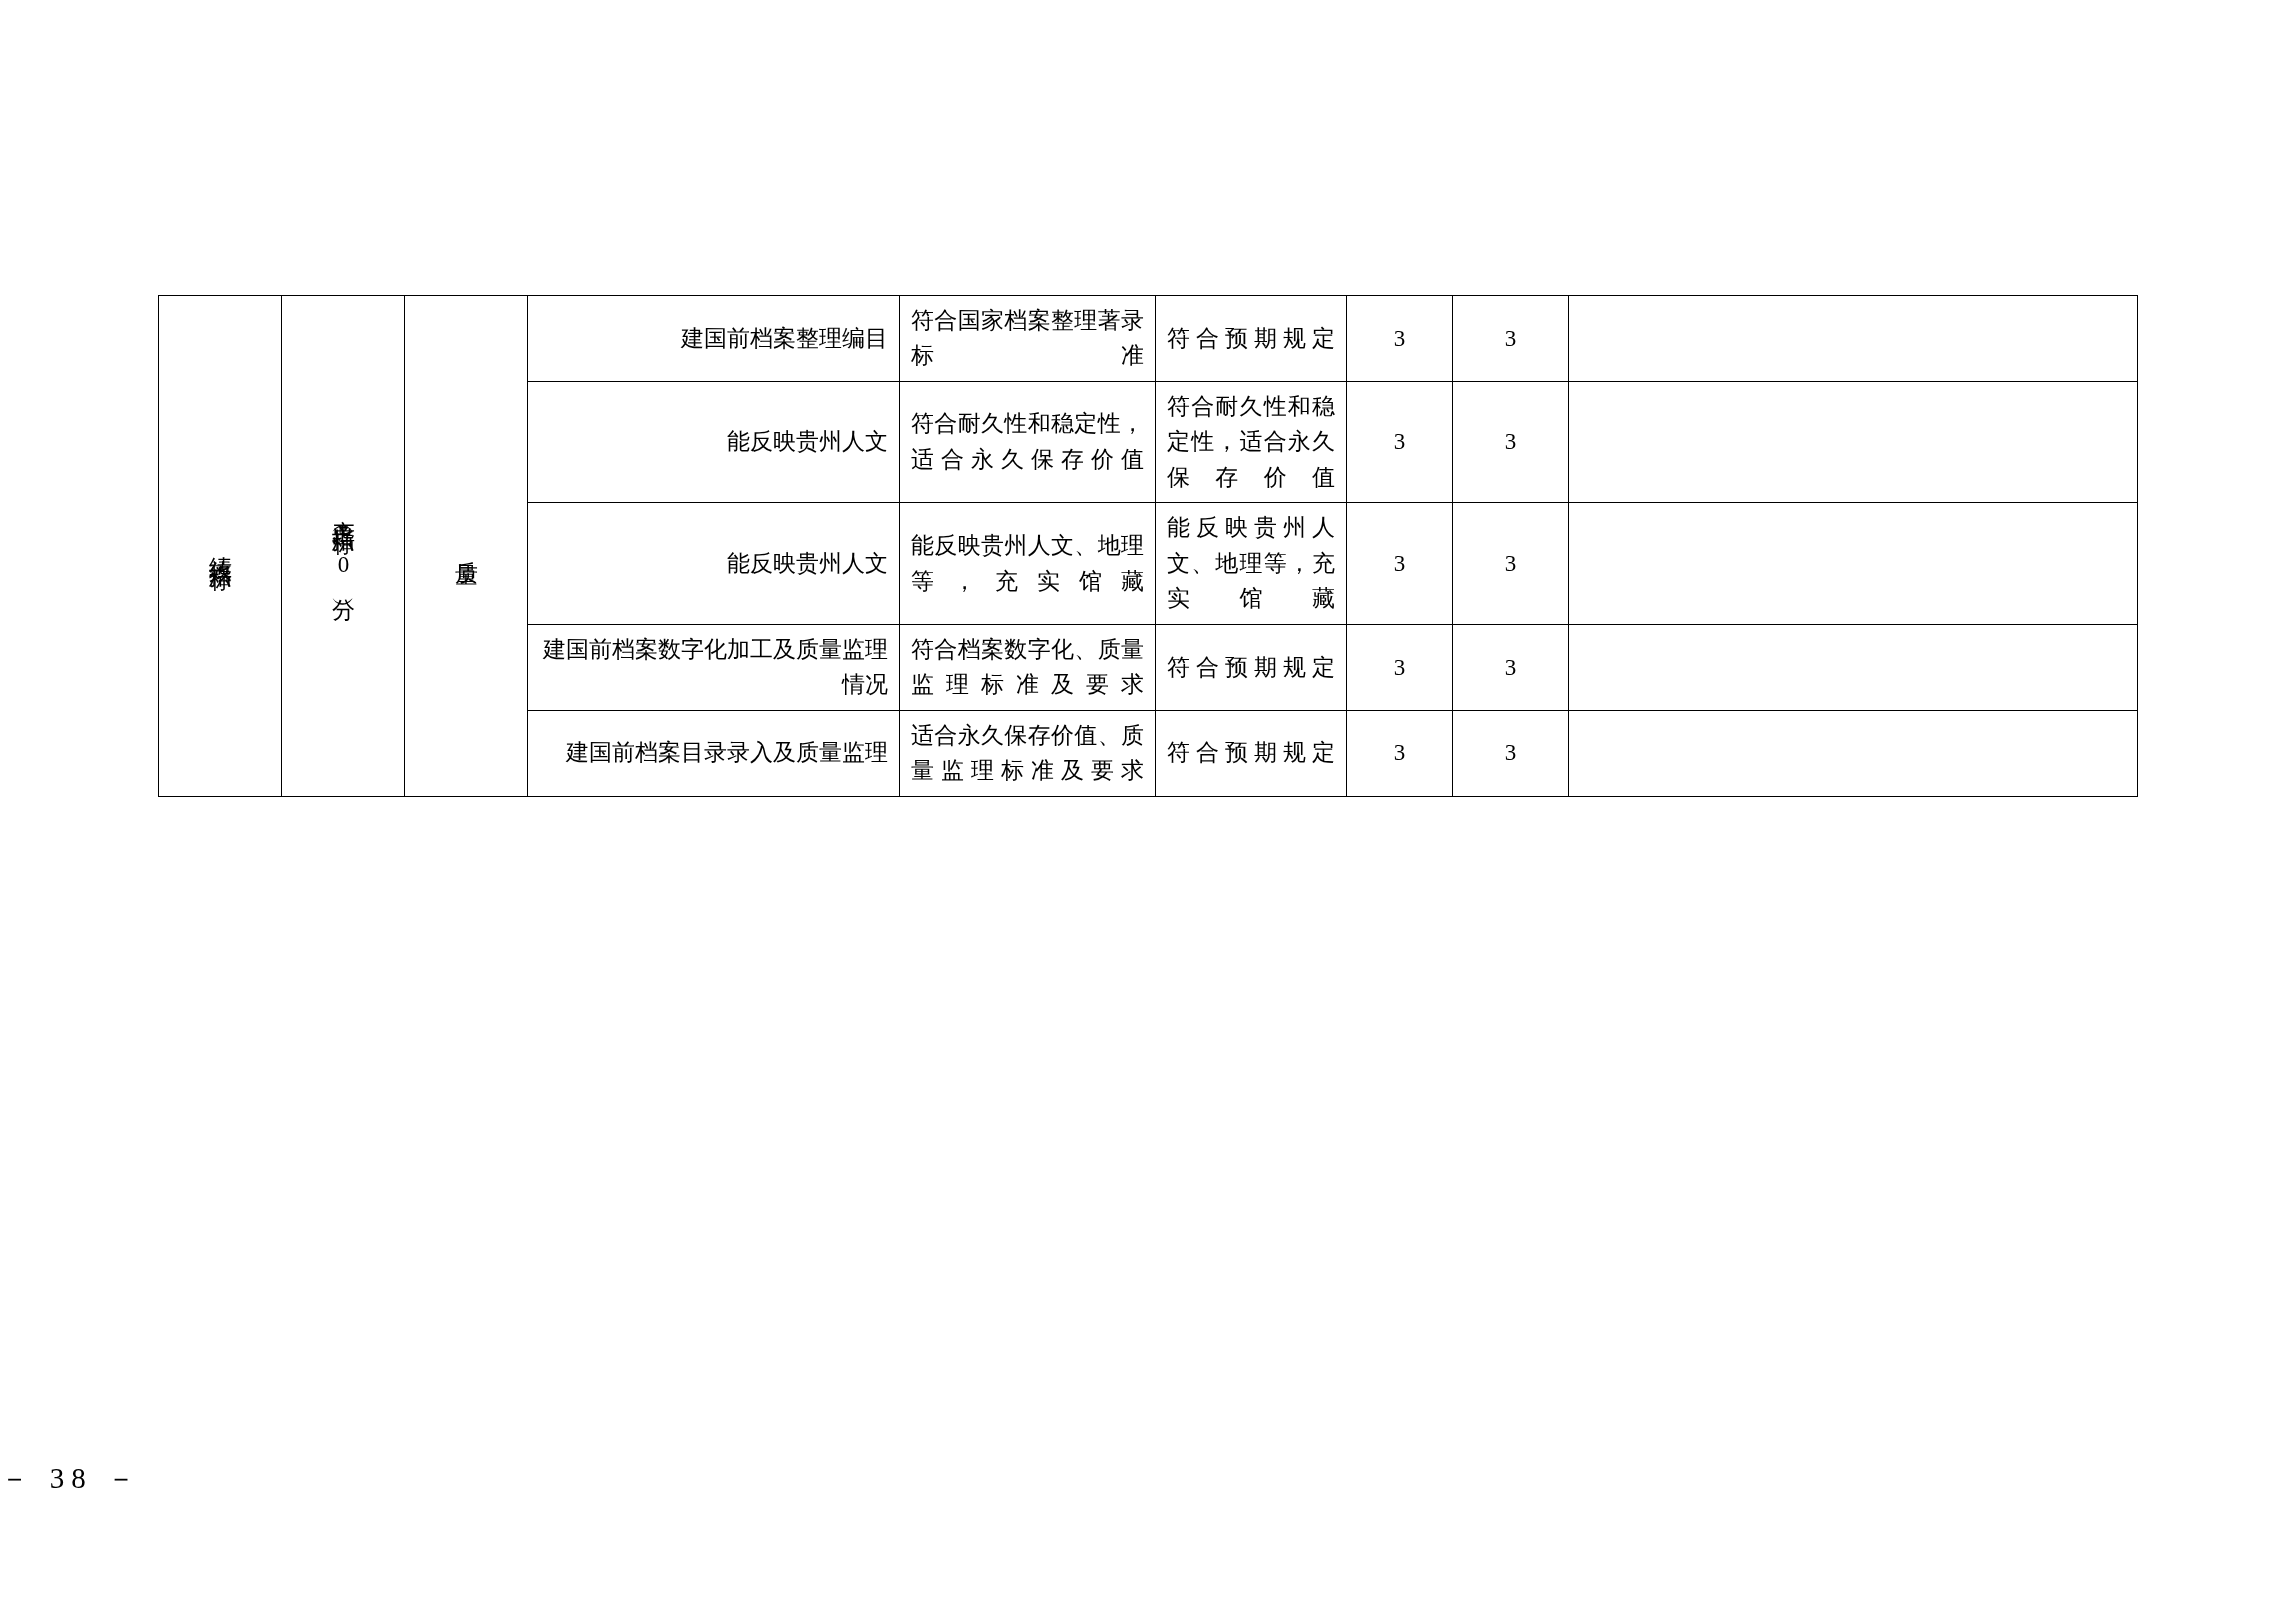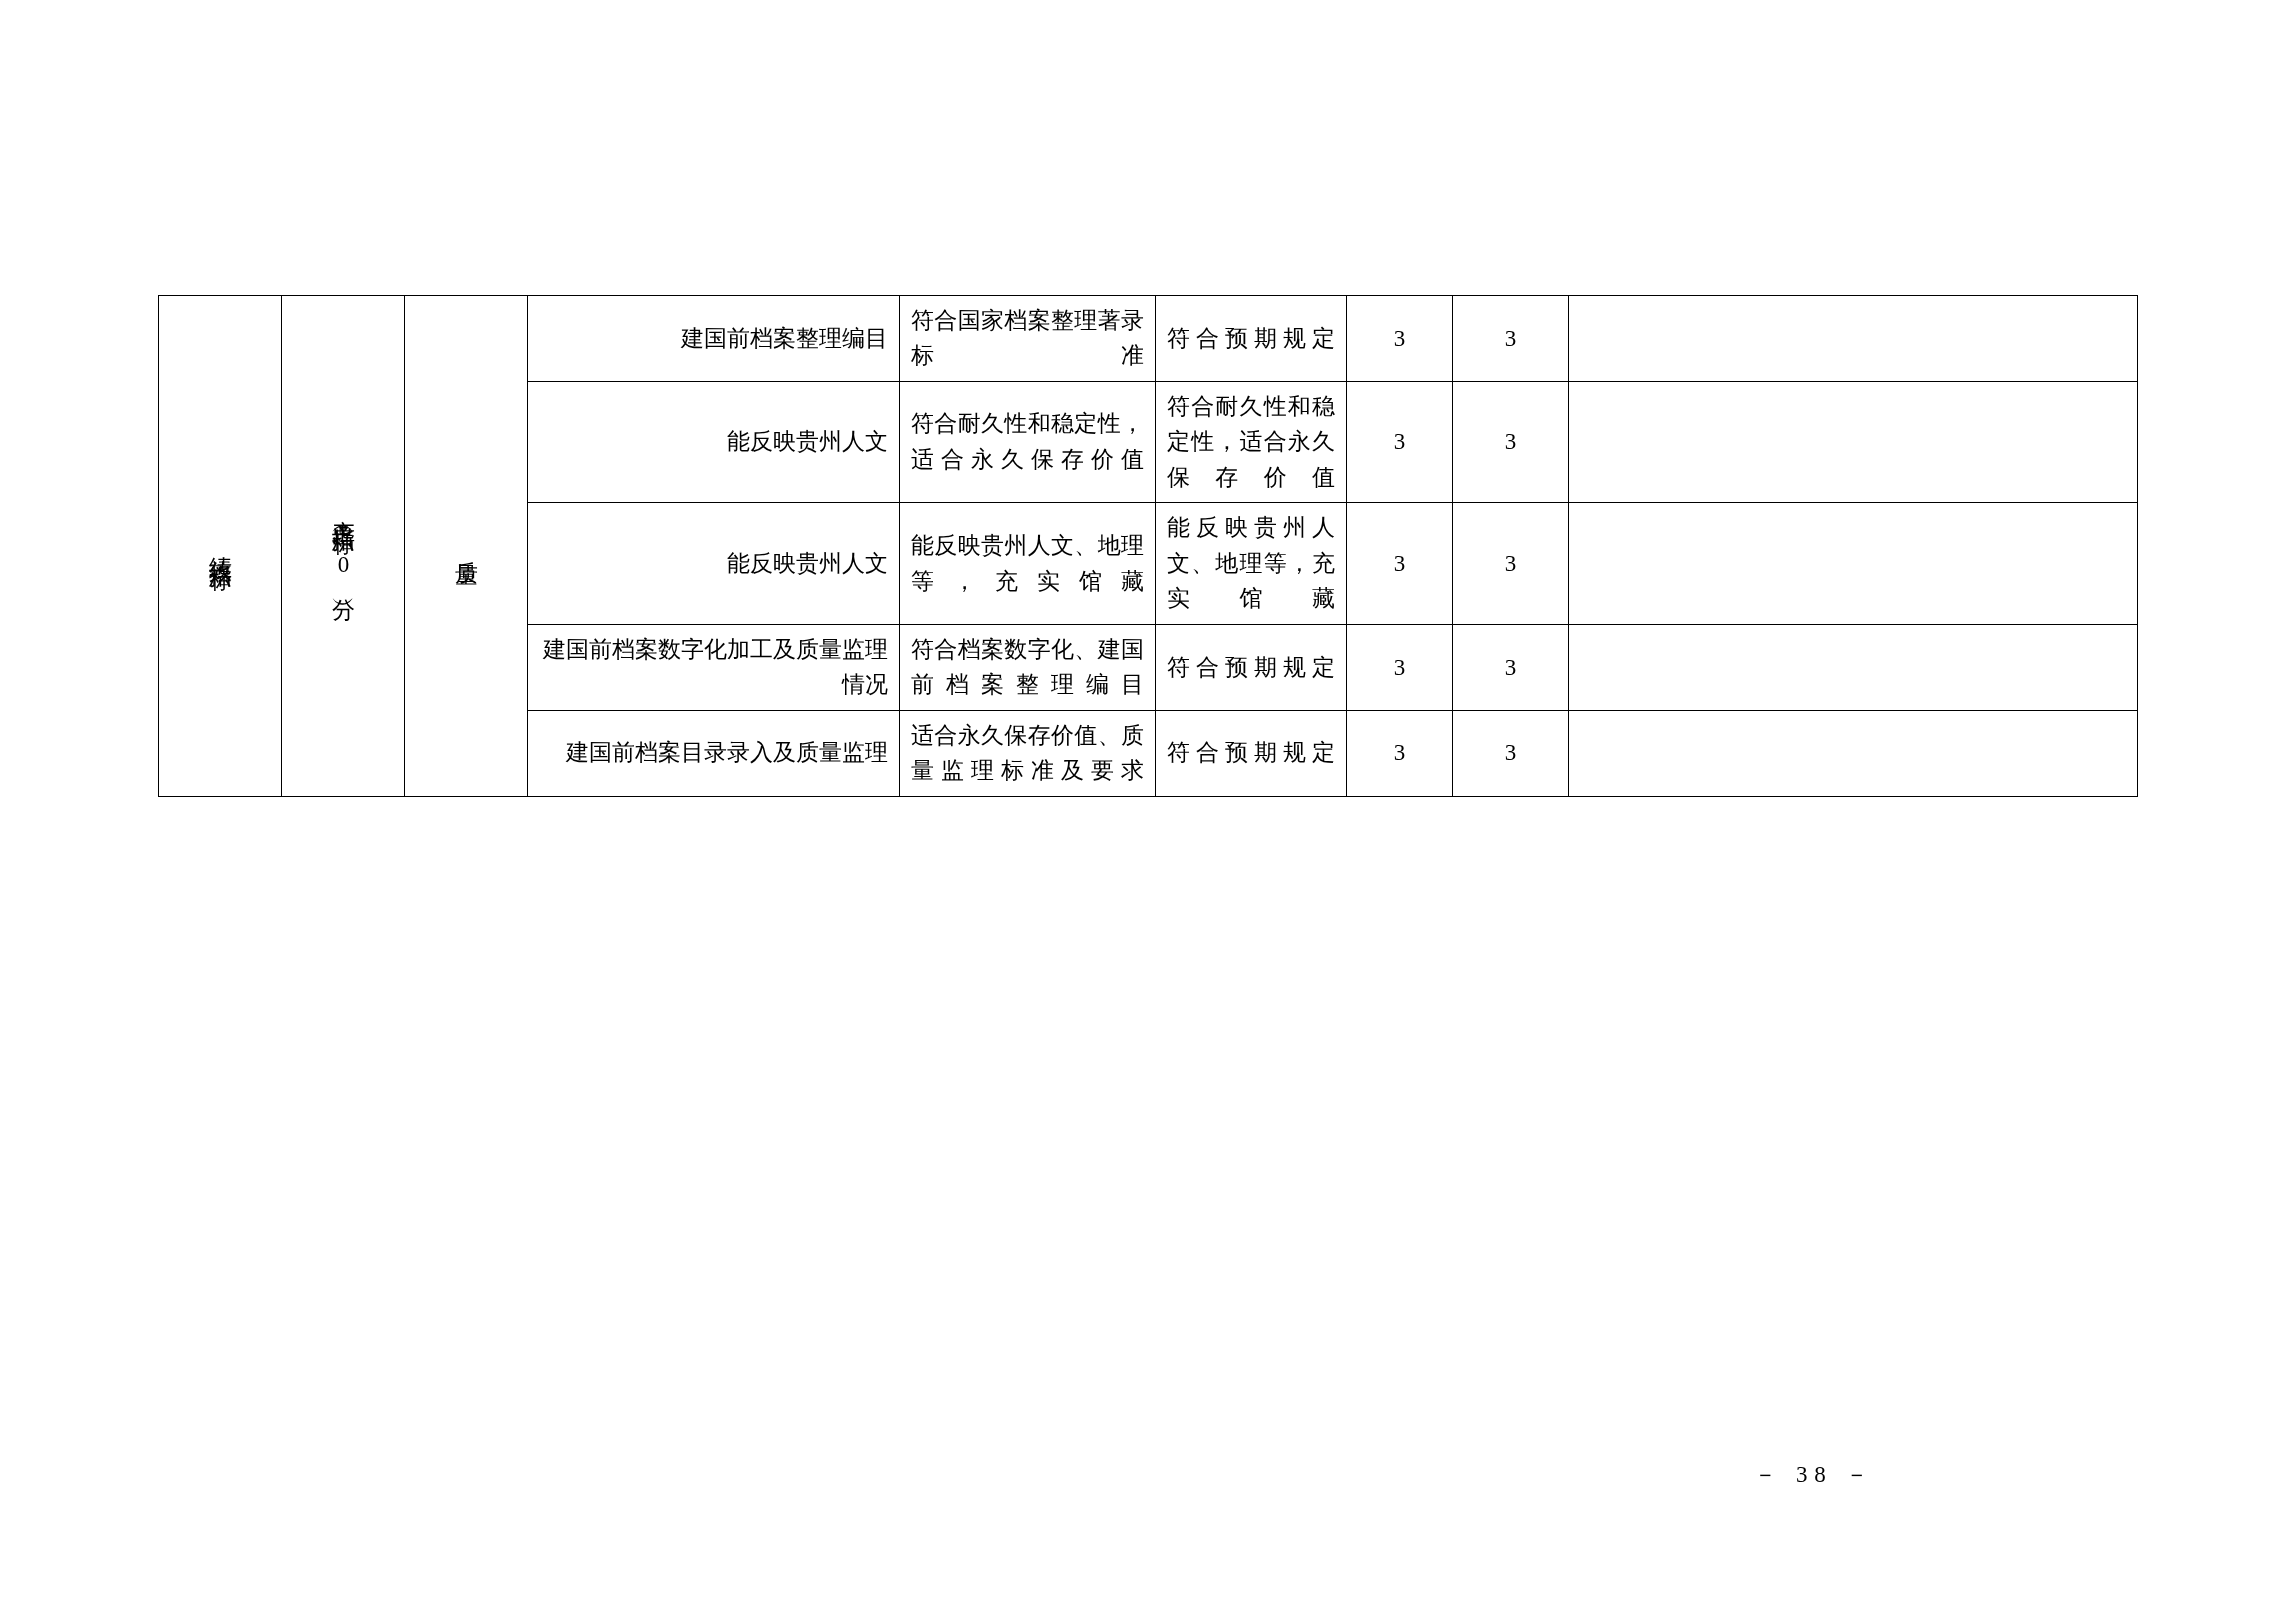--- a/index.html
+++ b/index.html
@@ -81,22 +81,22 @@
   .name-cell {
     text-align: right;
     line-height: 1.5;
   }
   .blank { }
   .footer {
     position: absolute;
     left: 0;
     top: 1459px;
     width: 1875px;
-    text-align: right;
-    font-size: 23px;
+    text-align: left;
+    font-size: 29px;
     letter-spacing: 6.8px;
   }
 </style>
 </head>
 <body>
 
 <div class="page">
 
   <div class="table-wrap">
     <table class="perf">
@@ -146,21 +146,21 @@
         <tr>
           <td class="name-cell">能反映贵州人文</td>
           <td class="just">能反映贵州人文、地理等，充实馆藏</td>
           <td class="just">能反映贵州人文、地理等，充实馆藏</td>
           <td class="num">3</td>
           <td class="num">3</td>
           <td class="blank"></td>
         </tr>
         <tr>
           <td class="name-cell">建国前档案数字化加工及质量监理情况</td>
-          <td class="just">符合档案数字化、建国前档案整理编目</td>
+          <td class="just">符合档案数字化、质量监理标准及要求</td>
           <td class="just">符合预期规定</td>
           <td class="num">3</td>
           <td class="num">3</td>
           <td class="blank"></td>
         </tr>
         <tr>
           <td class="name-cell">建国前档案目录录入及质量监理</td>
           <td class="just">适合永久保存价值、质量监理标准及要求</td>
           <td class="just">符合预期规定</td>
           <td class="num">3</td>

